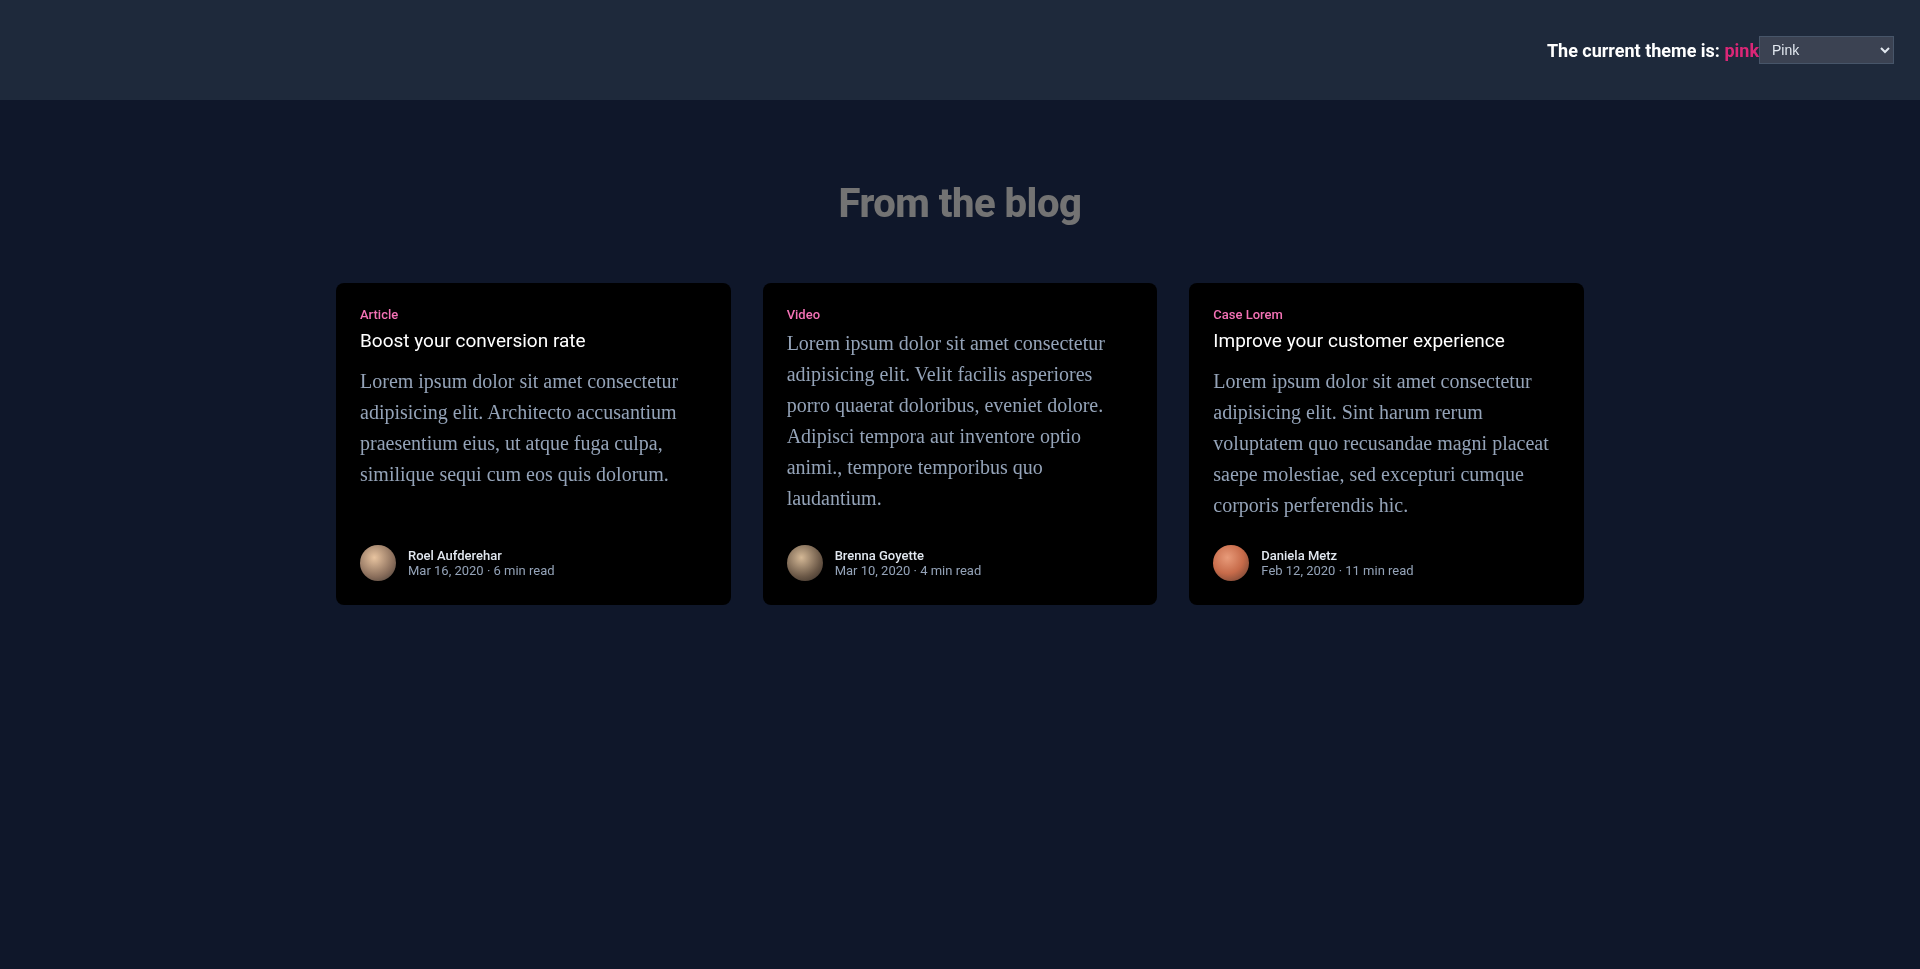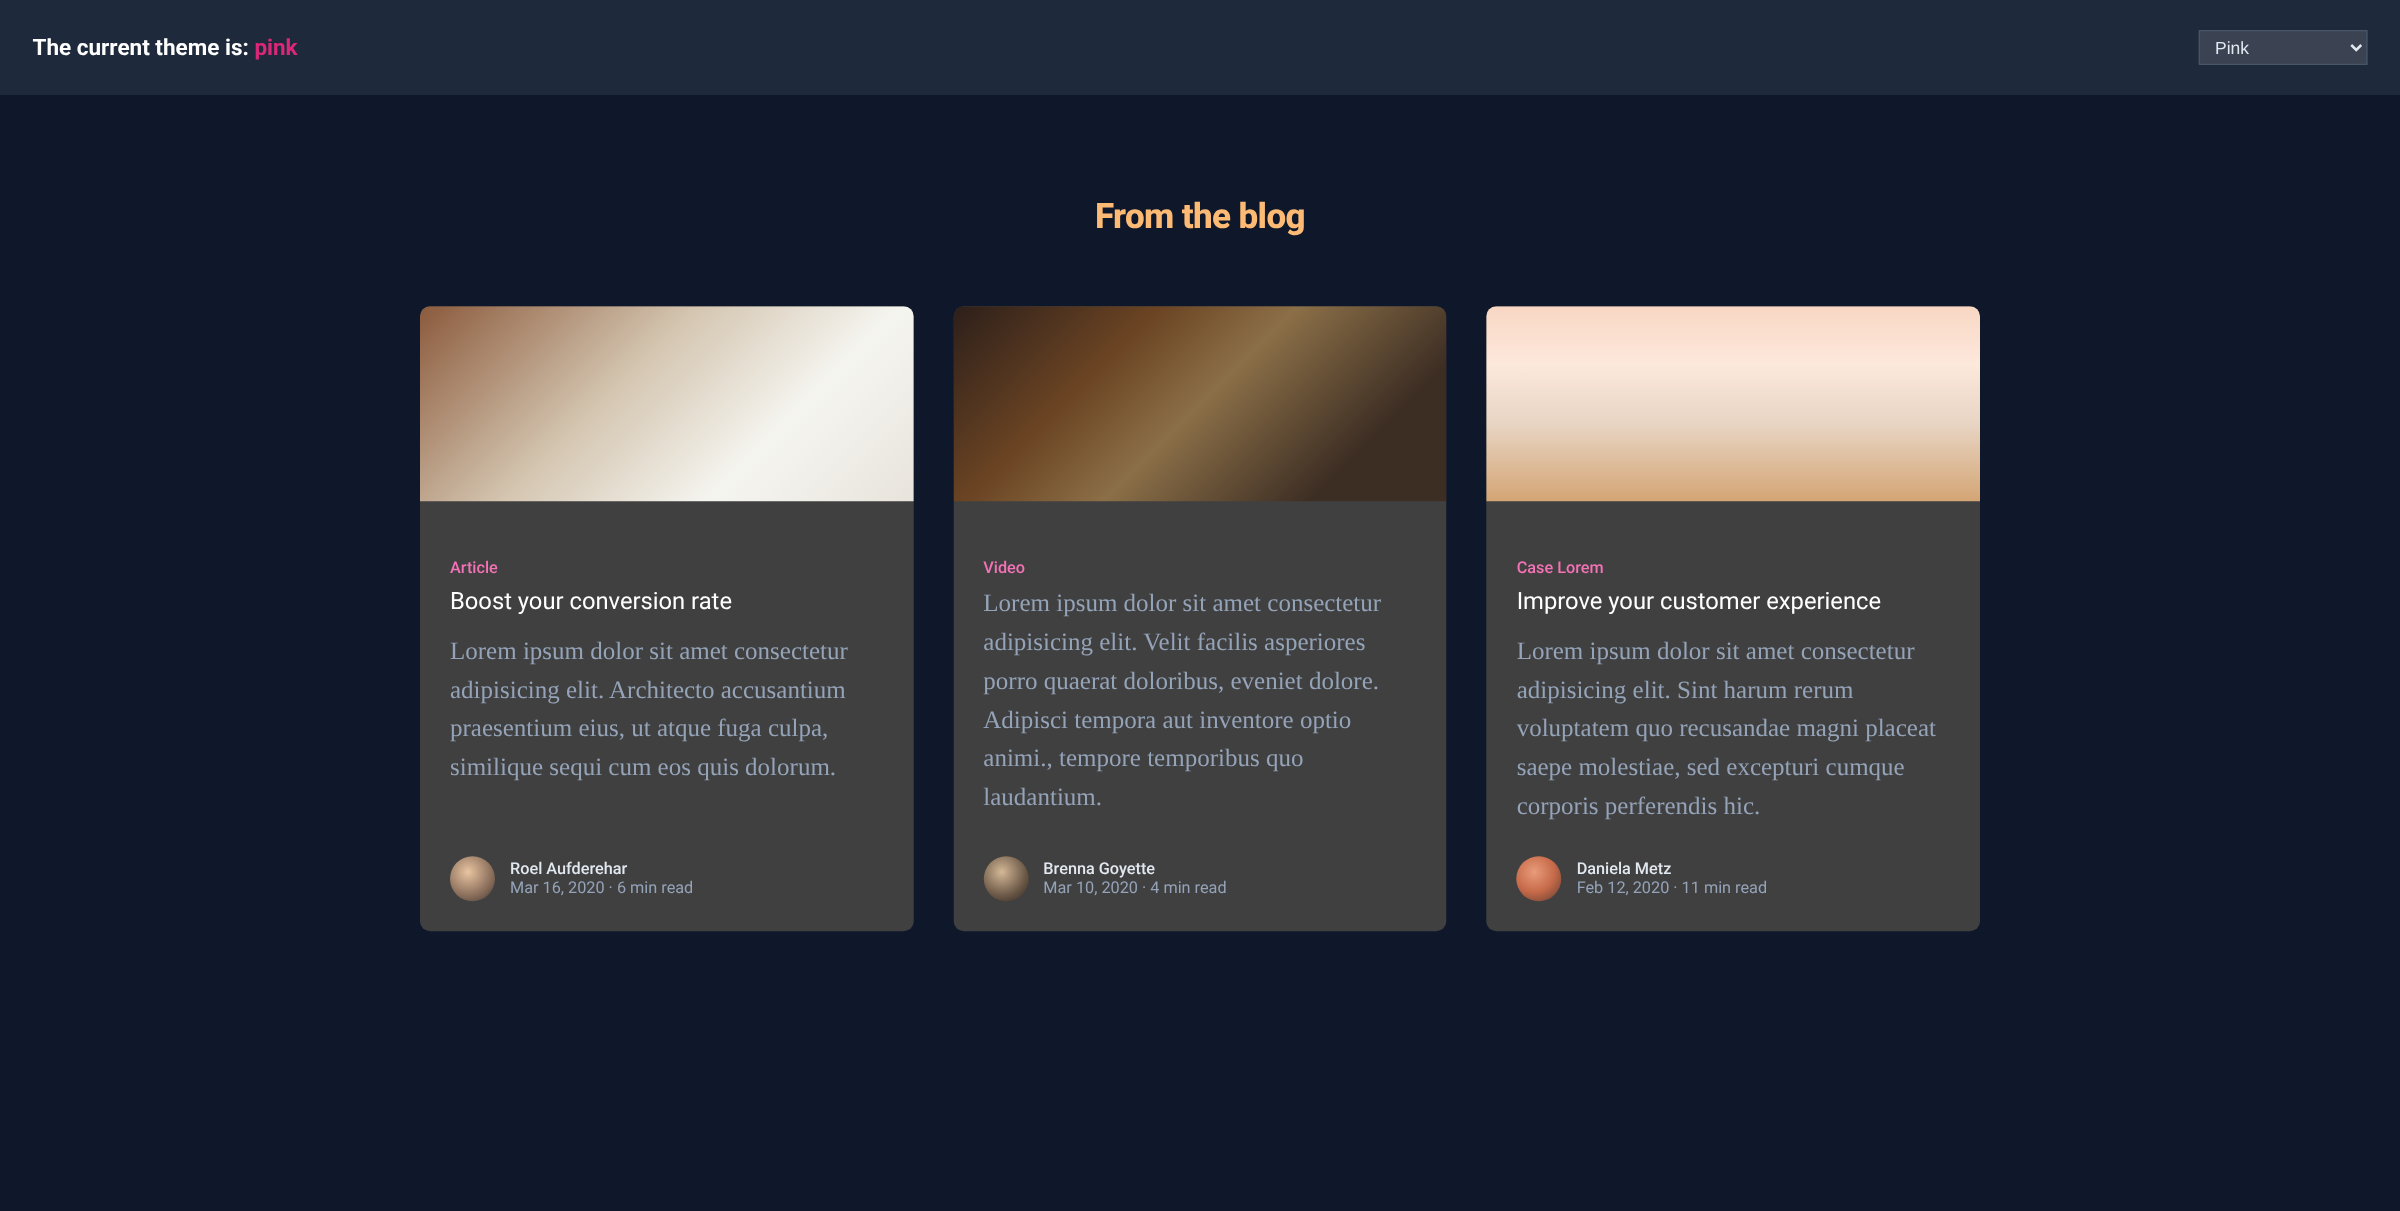--- a/index.html
+++ b/index.html
@@ -4,23 +4,23 @@
   <style>
     * { margin: 0; padding: 0; box-sizing: border-box; }
     body {
       font-family: -apple-system, BlinkMacSystemFont, "Segoe UI", Roboto, Helvetica, Arial, sans-serif;
       background: #0f172a;
       color: #e2e8f0;
       min-height: 969px;
     }
     .header-bar {
       display: flex;
-      justify-content: space-between;
+      justify-content: flex-end;
       align-items: center;
-      padding: 24px 26px;
+      padding: 36px 26px;
       background: #1e293b;
     }
     .theme-label {
       font-size: 18px;
       font-weight: 700;
       color: #ffffff;
     }
     .theme-name {
       color: #db2777;
     }
@@ -36,45 +36,44 @@
     .content {
       max-width: 1296px;
       margin: 0 auto;
       padding: 80px 24px 60px;
     }
     .hero {
       text-align: center;
       margin-bottom: 56px;
     }
     .hero-title {
-      font-size: 28px;
+      font-size: 40px;
       font-weight: 800;
-      color: #fdba74;
+      color: #737373;
       margin-bottom: 16px;
       letter-spacing: -0.5px;
     }
     .hero-subtitle {
       font-size: 18px;
       color: #cbd5e1;
       max-width: 552px;
       margin: 0 auto;
       line-height: 1.6;
     }
     .cards {
       display: grid;
       grid-template-columns: repeat(3, 1fr);
       gap: 32px;
     }
     .card {
-      background: #404040;
+      background: #000000;
       border-radius: 8px;
       overflow: hidden;
       display: flex;
-      flex-direction: column;
-      gap: 22px;
+      flex-direction: row;
     }
     .card-image {
       height: 156px;
       background: #334155;
       position: relative;
       overflow: hidden;
     }
     .card-body {
       padding: 24px;
       display: flex;

